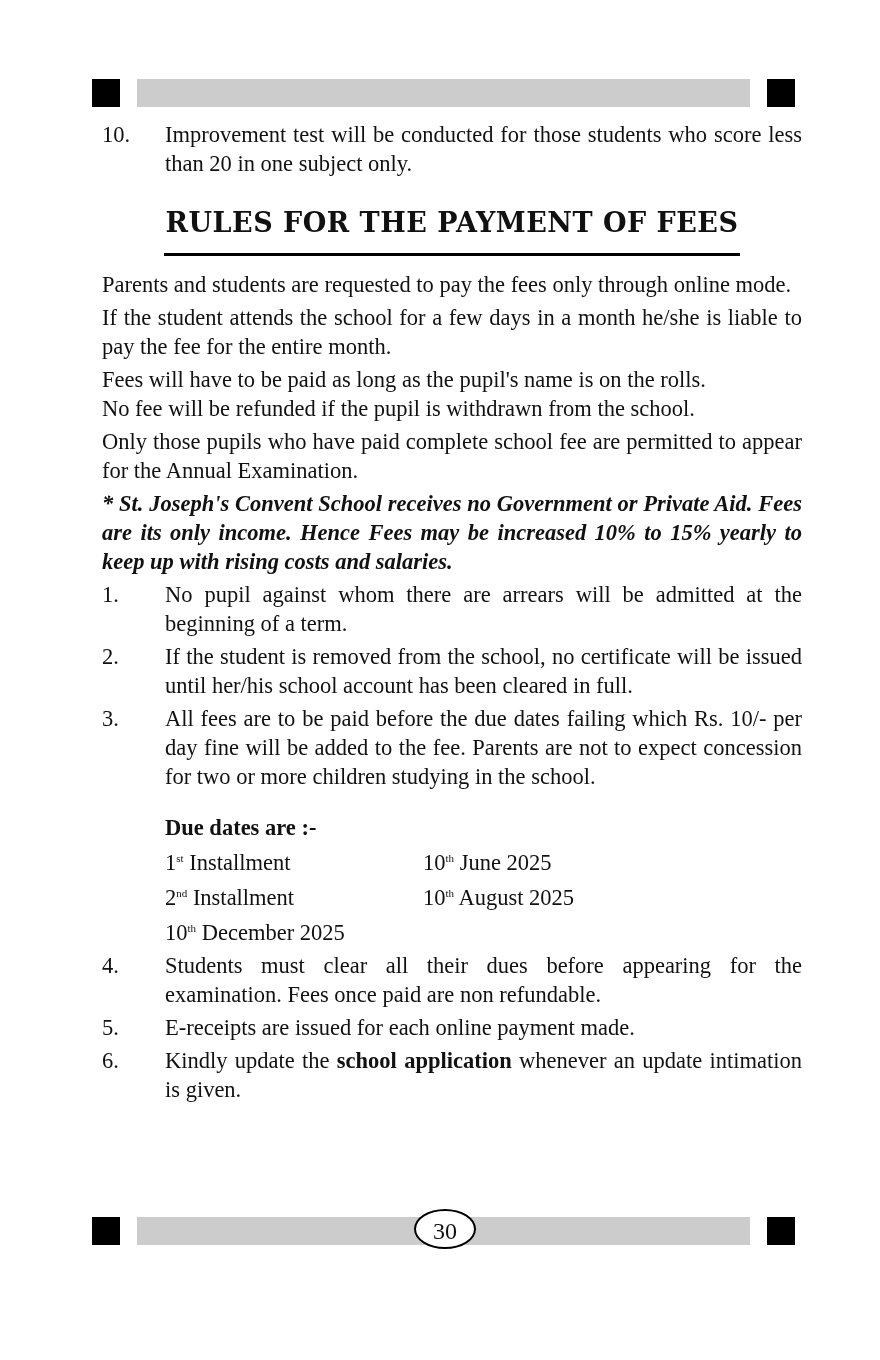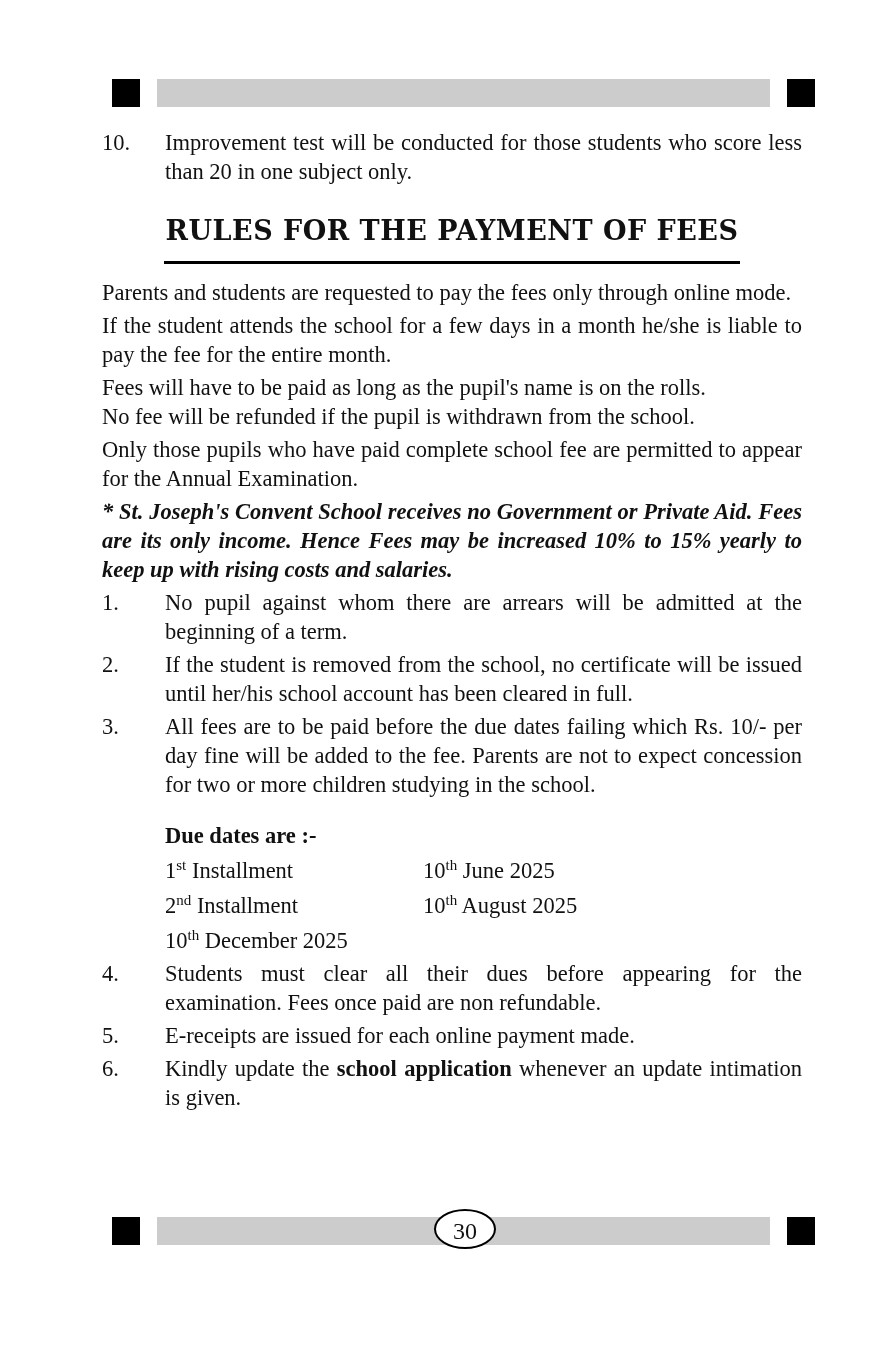--- a/index.html
+++ b/index.html
@@ -1,41 +1,41 @@
 <!DOCTYPE html>
 <html><head>
 <meta charset="utf-8">
 <style>
   html, body { margin:0; padding:0; background:#ffffff; }
   body { width:880px; height:1360px; position:relative; overflow:hidden;
          font-family:"Liberation Serif","DejaVu Serif",serif; color:#111; }
-  .bar { position:absolute; left:112px; width:703px; height:20px; }
+  .bar { position:absolute; left:92px; width:703px; height:20px; }
   .bar .sq { position:absolute; top:0; width:28px; height:28px; background:#000; }
   .bar .sq.l { left:0; } .bar .sq.r { right:0; }
   .bar .grey { position:absolute; left:45px; right:45px; top:0; height:28px; background:#cccccc; }
   .top-bar { top:79px; }
   .bottom-bar { top:1217px; }
   .page-num { position:absolute; left:322px; top:-8px; width:62px; height:40px;
               border:2px solid #000; border-radius:50%; background:#fff;
               font-size:24px; text-align:center; line-height:40px; box-sizing:border-box; }
   .content { position:absolute; left:102px; top:120px; width:700px; font-size:22.5px; line-height:29px; }
-  .item { display:flex; text-align:justify;margin-top:8px; }
+  .item { display:flex; text-align:justify; }
   .item .num { width:63px; flex:none; }
   .item .txt { flex:1; text-align:justify; }
   p { margin:0; text-align:justify; }
   .title { font-family:"DejaVu Serif",serif; font-weight:bold; font-size:27px; text-align:center;
            margin:30px 0 0 0; letter-spacing:0.5px; }
   .title span { display:inline-block; border-bottom:3px solid #000; padding:0 2px 16px 2px; }
   .note { font-style:italic; font-weight:bold; }
   .gap4 { margin-top:4px; }
   .dues { margin-left:63px; margin-top:22px; }
   .dues .head { font-weight:bold; }
   .dues .row { display:flex; margin-top:6px; }
   .dues .row .c1 { width:258px; }
-  sup { font-size:15px; line-height:0; }
+  sup { font-size:11px; line-height:0; }
 </style>
 </head>
 <body>
 
 <div class="bar top-bar">
   <div class="sq l"></div>
   <div class="grey"></div>
   <div class="sq r"></div>
 </div>
 

